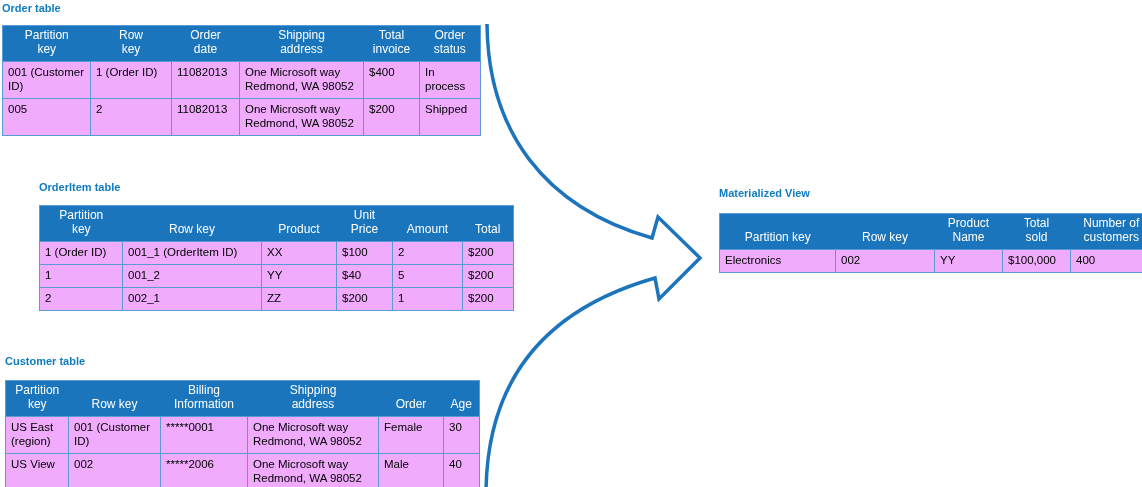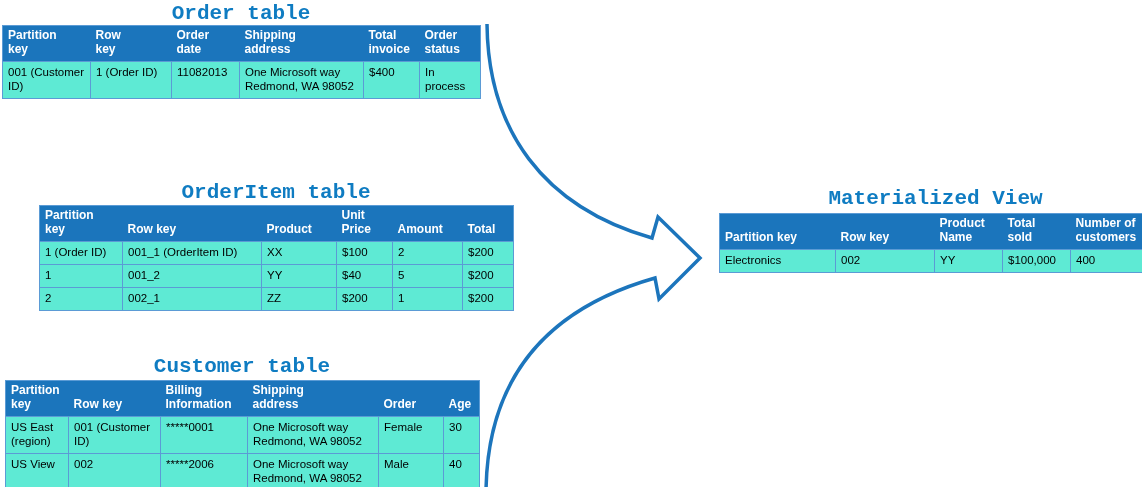--- a/index.html
+++ b/index.html
@@ -7,47 +7,45 @@
     position: relative;
     width: 1142px;
     height: 487px;
     background: #ffffff;
     font-family: "Liberation Sans", sans-serif;
     overflow: hidden;
   }
   .tbl-group { position: absolute; }
   .tbl-title {
     font-weight: bold;
-    font-size: 21px;
+    font-size: 11px;
     color: var(--title, #0f7cc2);
-    text-align: center;
     line-height: 1.1;
-    font-family: Liberation Mono, monospace;
   }
   table {
     border-collapse: collapse;
     table-layout: fixed;
     width: 100%;
     border: 1px solid var(--border, #5b9bd5);
   }
   th {
     background: var(--header_bg, #1b75bc);
     color: var(--header_text, #ffffff);
     font-size: 12px;
-    font-weight: bold;
-    text-align: left;
+    font-weight: normal;
+    text-align: center;
     vertical-align: bottom;
     padding: 3px 5px 4px;
     line-height: 1.15;
     white-space: pre-line;
     border: none;
   }
   td {
     border: 1px solid var(--border, #5b9bd5);
-    background: #5eead4;
+    background: #f0abfc;
     color: var(--text, #000000);
     font-size: 11.5px;
     vertical-align: top;
     padding: 3px 5px 5px;
     line-height: 1.22;
     word-wrap: break-word;
   }
   .merge-arrow-svg {
     position: absolute;
     left: 0; top: 0;
@@ -93,20 +91,28 @@
         </thead>
         <tbody>
           <tr>
             <td>001 (Customer ID)</td>
             <td>1 (Order ID)</td>
             <td>11082013</td>
             <td>One Microsoft way Redmond, WA 98052</td>
             <td>$400</td>
             <td>In process</td>
           </tr>
+          <tr>
+            <td>005</td>
+            <td>2</td>
+            <td>11082013</td>
+            <td>One Microsoft way Redmond, WA 98052</td>
+            <td>$200</td>
+            <td>Shipped</td>
+          </tr>
         </tbody>
       </table>
   </div>
 
   <div class="tbl-group" style="left:9px; top:181px; width:474px;margin-left:30px;">
     <div class="tbl-title" style="height:24px;">OrderItem table</div>
     <table>
         <colgroup>
           <col style="width: 83px;">
           <col style="width: 139px;">

